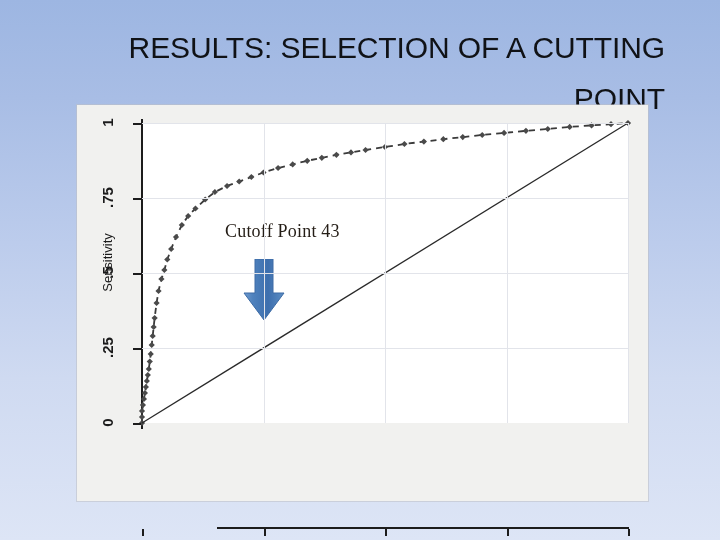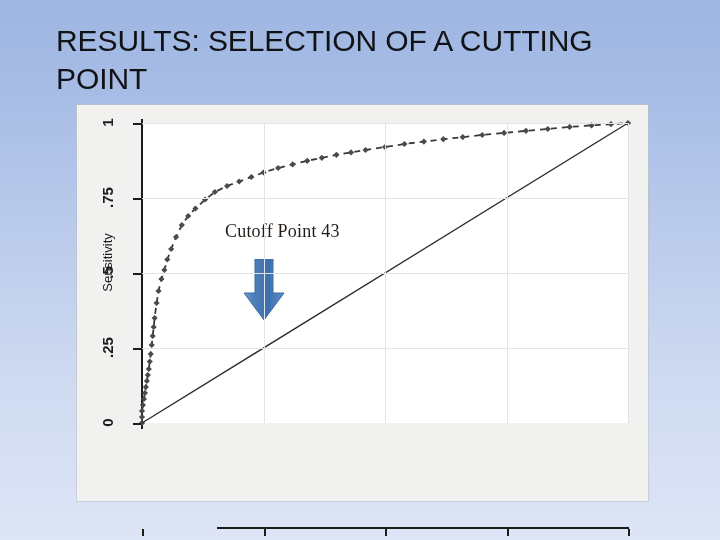--- a/index.html
+++ b/index.html
@@ -17,27 +17,27 @@
     position: relative;
     width: 720px;
     height: 540px;
     background: linear-gradient(to bottom, #9db6e2 0%, #a8bde5 18%, #bcccec 45%, #cfdaf1 70%, #dde5f6 100%);
     overflow: hidden;
   }
 
   
   #slide-title {
     position: absolute;
-    left: 56px;
+    left: 25px;
     top: 22px;
     width: 640px;
-    text-align: left;
+    text-align: right;
     font-family: "Liberation Sans", sans-serif;
     font-size: 30px;
-    line-height: 38px;
+    line-height: 51px;
     font-weight: 400;
     color: #101216;
     letter-spacing: -0.1px;
     white-space: pre-line;
   }
 
   
   #figure-plate {
     position: absolute;
     left: 77px;

